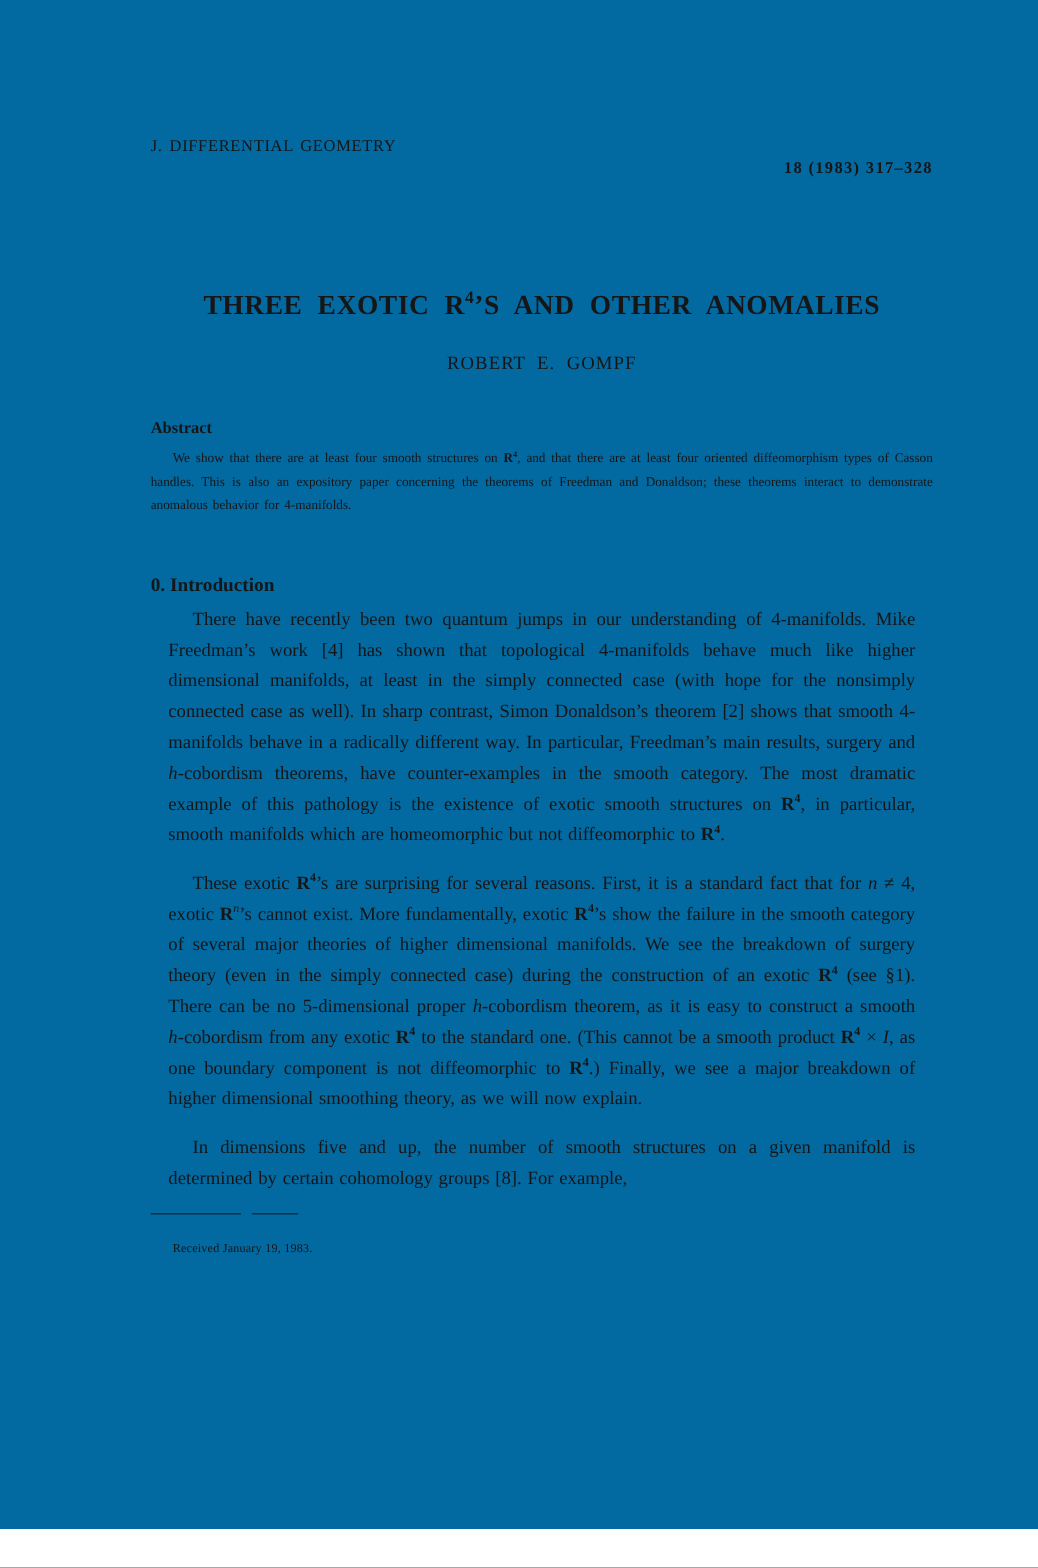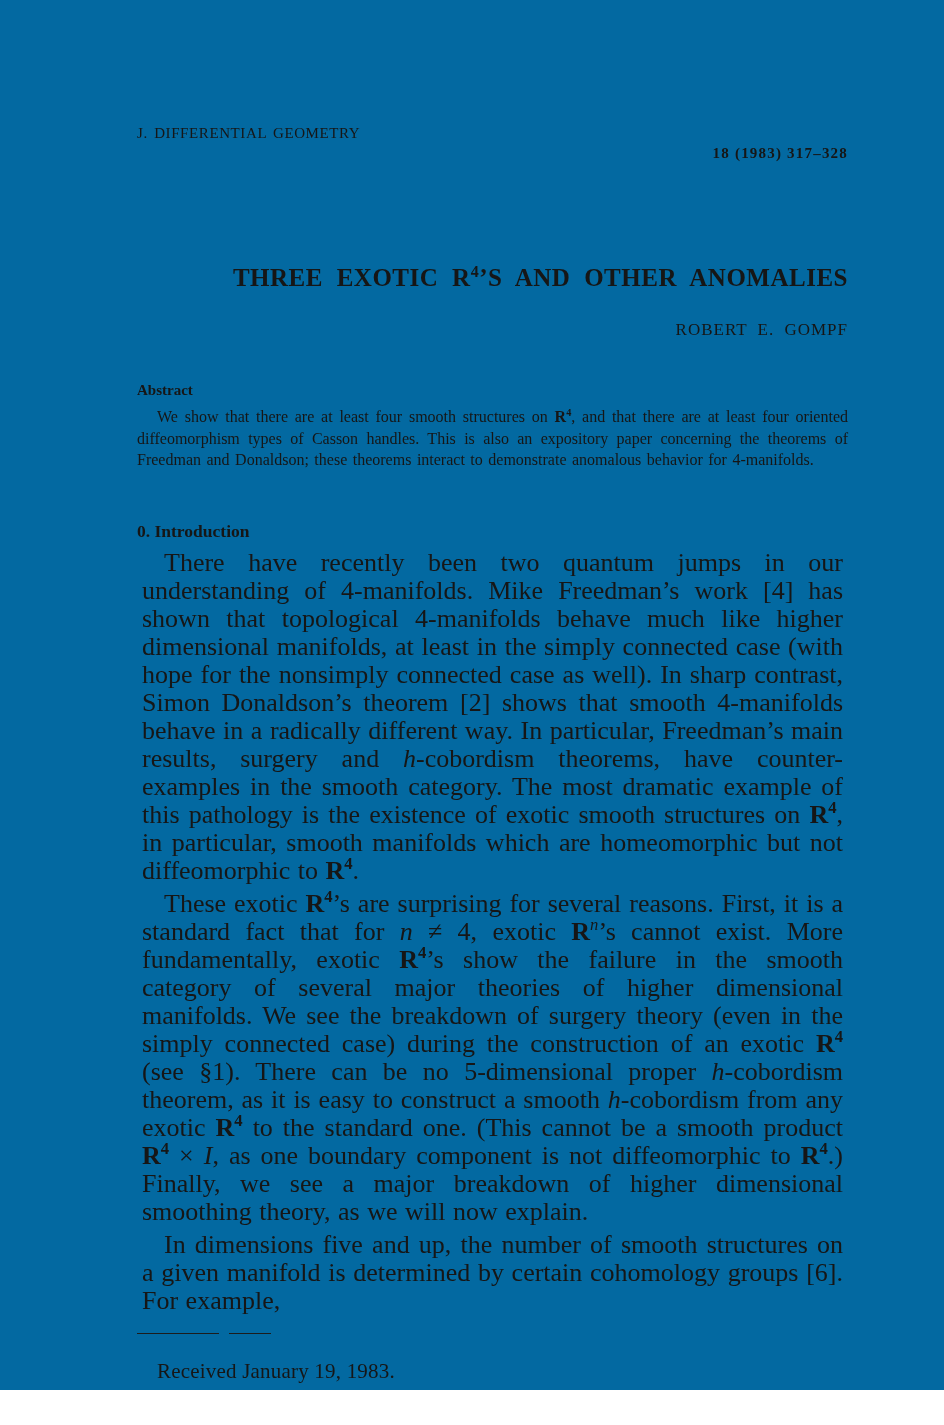--- a/index.html
+++ b/index.html
@@ -21,56 +21,56 @@
     word-spacing: 2px;
   }
   .journal-issue {
     font-size: 15px;
     font-weight: bold;
     letter-spacing: 1.2px;
     text-align: right;
   }
   .title {
     margin: 101px 0 0 0;
-    text-align: right;
+    text-align: center;
     font-size: 25px;
     font-weight: bold;
     letter-spacing: 0.5px;
     word-spacing: 7px;
   }
   .author {
     margin-top: 28px;
-    text-align: right;
+    text-align: center;
     font-size: 17px;
     letter-spacing: 1px;
     word-spacing: 5px;
     font-family: Liberation Serif, serif;
   }
   .abstract-heading {
     margin: 42px 0 0 0;
     font-size: 15px;
     font-weight: bold;
   }
   .abstract-text {
     margin: 7px 0 0 0;
-    font-size: 16px;
+    font-size: 12px;
     line-height: 21.5px;
     text-align: justify;
     text-indent: 20px;
     word-spacing: 1.5px;
   }
   .section-heading {
     margin: 50px 0 0 0;
     text-align: left;
     font-size: 17.5px;
     font-weight: bold;
   }
   .body-para {
-    margin: 5px;
-    font-size: 26px;
+    margin: 16px;
+    font-size: 17px;
     line-height: 28px;
     text-align: justify;
     text-indent: 22px;
     word-spacing: 1px;
   }
   .body-para:first-of-type { margin-top: 7px; }
   sup {
     font-size: 64%;
     line-height: 0;
     vertical-align: super;
@@ -81,21 +81,21 @@
     gap: 10px;
     align-items: center;
     height: 2px;
   }
   .footnote-rule .seg { height: 1.8px; background: #1c1c1c; }
   .footnote-rule .seg1 { width: 82px; }
   .footnote-rule .seg2 { width: 42px; }
   .received {
     margin-top: 24px;
     padding-left: 20px;
-    font-size: 21px;
+    font-size: 11px;
     letter-spacing: 0.2px;
   }
 </style>
 </head>
 <body>
 
 <div class="page">
 
   <header class="journal-header">
     <div class="journal-name">J. DIFFERENTIAL GEOMETRY</div>
@@ -108,21 +108,21 @@
 
   <section>
     <h2 class="abstract-heading">Abstract</h2>
     <p class="abstract-text"><span>We show that there are at least four smooth structures on </span><span style="font-weight: bold;">R</span><sup style="font-weight: bold;">4</sup><span>, and that there are at least four oriented diffeomorphism types of Casson handles. This is also an expository paper concerning the theorems of Freedman and Donaldson; these theorems interact to demonstrate anomalous behavior for 4-manifolds.</span></p>
   </section>
 
   <section>
     <h2 class="section-heading">0. Introduction</h2>
     <p class="body-para"><span>There have recently been two quantum jumps in our understanding of 4-manifolds. Mike Freedman’s work [4] has shown that topological 4-manifolds behave much like higher dimensional manifolds, at least in the simply connected case (with hope for the nonsimply connected case as well). In sharp contrast, Simon Donaldson’s theorem [2] shows that smooth 4-manifolds behave in a radically different way. In particular, Freedman’s main results, surgery and </span><span style="font-style: italic;">h</span><span>-cobordism theorems, have counter-examples in the smooth category. The most dramatic example of this pathology is the existence of exotic smooth structures on </span><span style="font-weight: bold;">R</span><sup style="font-weight: bold;">4</sup><span>, in particular, smooth manifolds which are homeomorphic but not diffeomorphic to </span><span style="font-weight: bold;">R</span><sup style="font-weight: bold;">4</sup><span>.</span></p>
     <p class="body-para"><span>These exotic </span><span style="font-weight: bold;">R</span><sup style="font-weight: bold;">4</sup><span>’s are surprising for several reasons. First, it is a standard fact that for </span><span style="font-style: italic;">n</span><span> ≠ 4, exotic </span><span style="font-weight: bold;">R</span><sup style="font-style: italic;">n</sup><span>’s cannot exist. More fundamentally, exotic </span><span style="font-weight: bold;">R</span><sup style="font-weight: bold;">4</sup><span>’s show the failure in the smooth category of several major theories of higher dimensional manifolds. We see the breakdown of surgery theory (even in the simply connected case) during the construction of an exotic </span><span style="font-weight: bold;">R</span><sup style="font-weight: bold;">4</sup><span> (see §1). There can be no 5-dimensional proper </span><span style="font-style: italic;">h</span><span>-cobordism theorem, as it is easy to construct a smooth </span><span style="font-style: italic;">h</span><span>-cobordism from any exotic </span><span style="font-weight: bold;">R</span><sup style="font-weight: bold;">4</sup><span> to the standard one. (This cannot be a smooth product </span><span style="font-weight: bold;">R</span><sup style="font-weight: bold;">4</sup><span> × </span><span style="font-style: italic;">I</span><span>, as one boundary component is not diffeomorphic to </span><span style="font-weight: bold;">R</span><sup style="font-weight: bold;">4</sup><span>.) Finally, we see a major breakdown of higher dimensional smoothing theory, as we will now explain.</span></p>
-    <p class="body-para"><span>In dimensions five and up, the number of smooth structures on a given manifold is determined by certain cohomology groups [6]. For example,</span></p>
+    <p class="body-para"><span>In dimensions five and up, the number of smooth structures on a given manifold is determined by certain cohomology groups [8]. For example,</span></p>
   </section>
 
   <footer class="footnote">
     <div class="footnote-rule">
       <span class="seg seg1"></span>
       <span class="seg seg2"></span>
     </div>
     <div class="received">Received January 19, 1983.</div>
   </footer>
 

